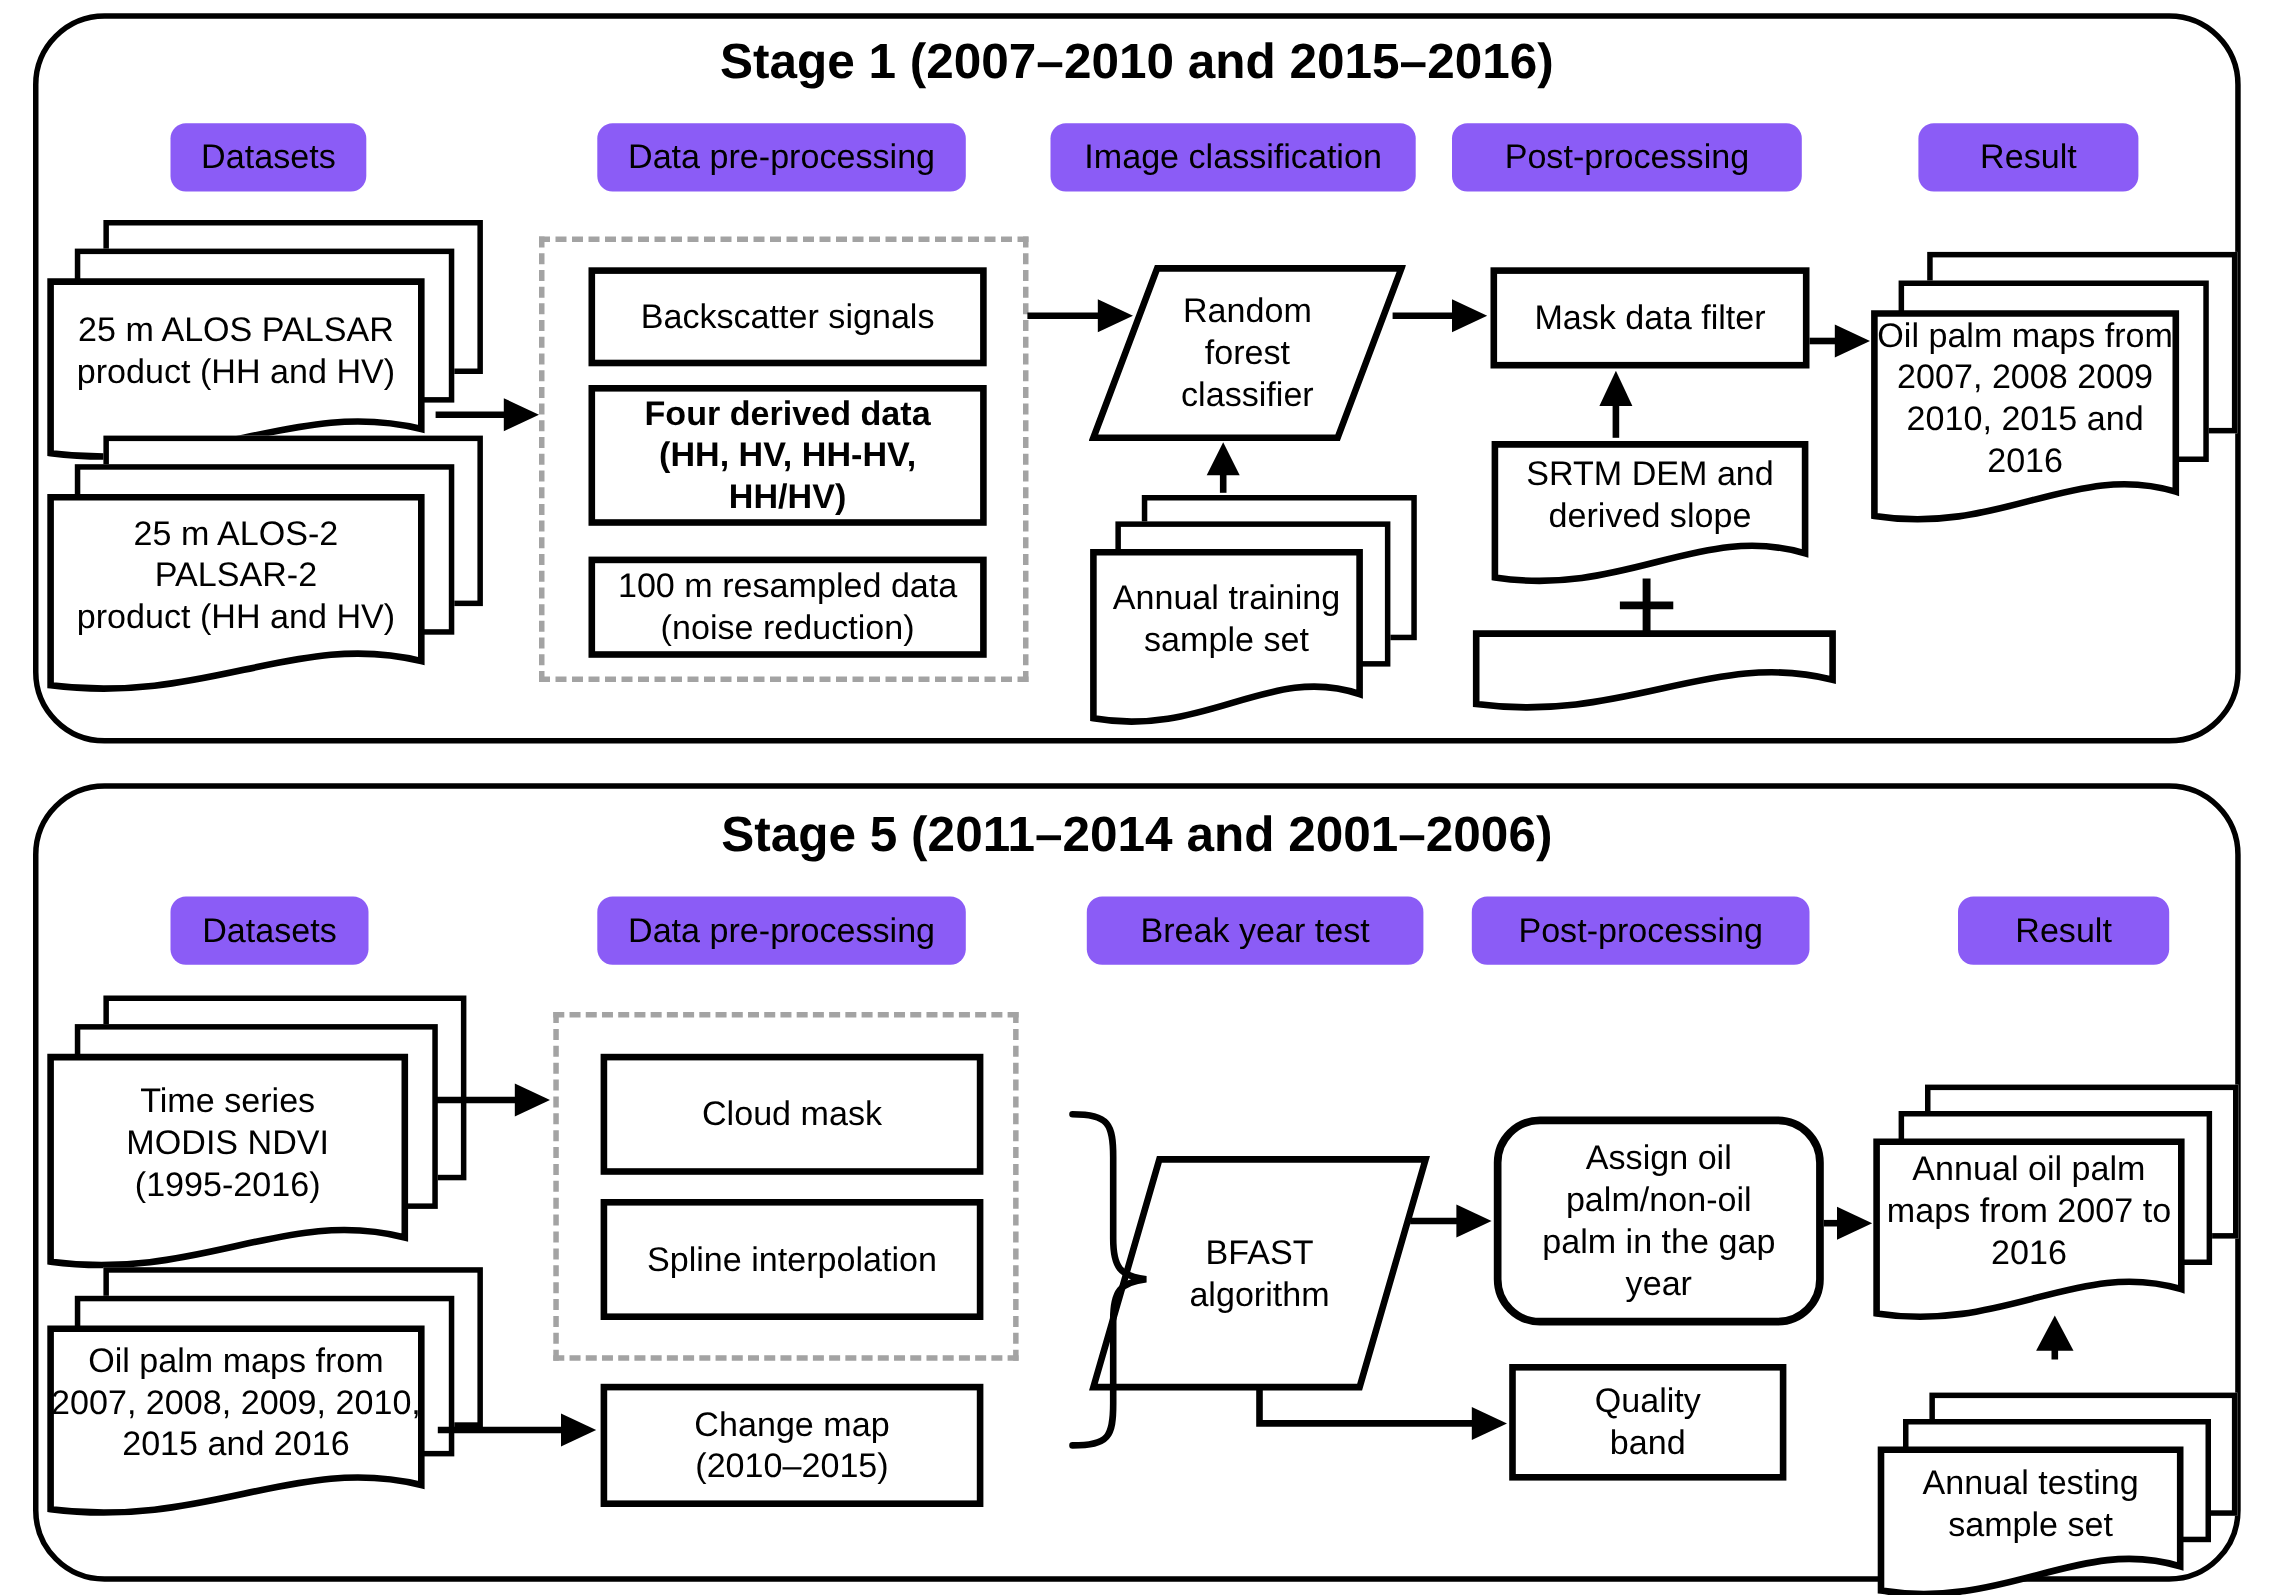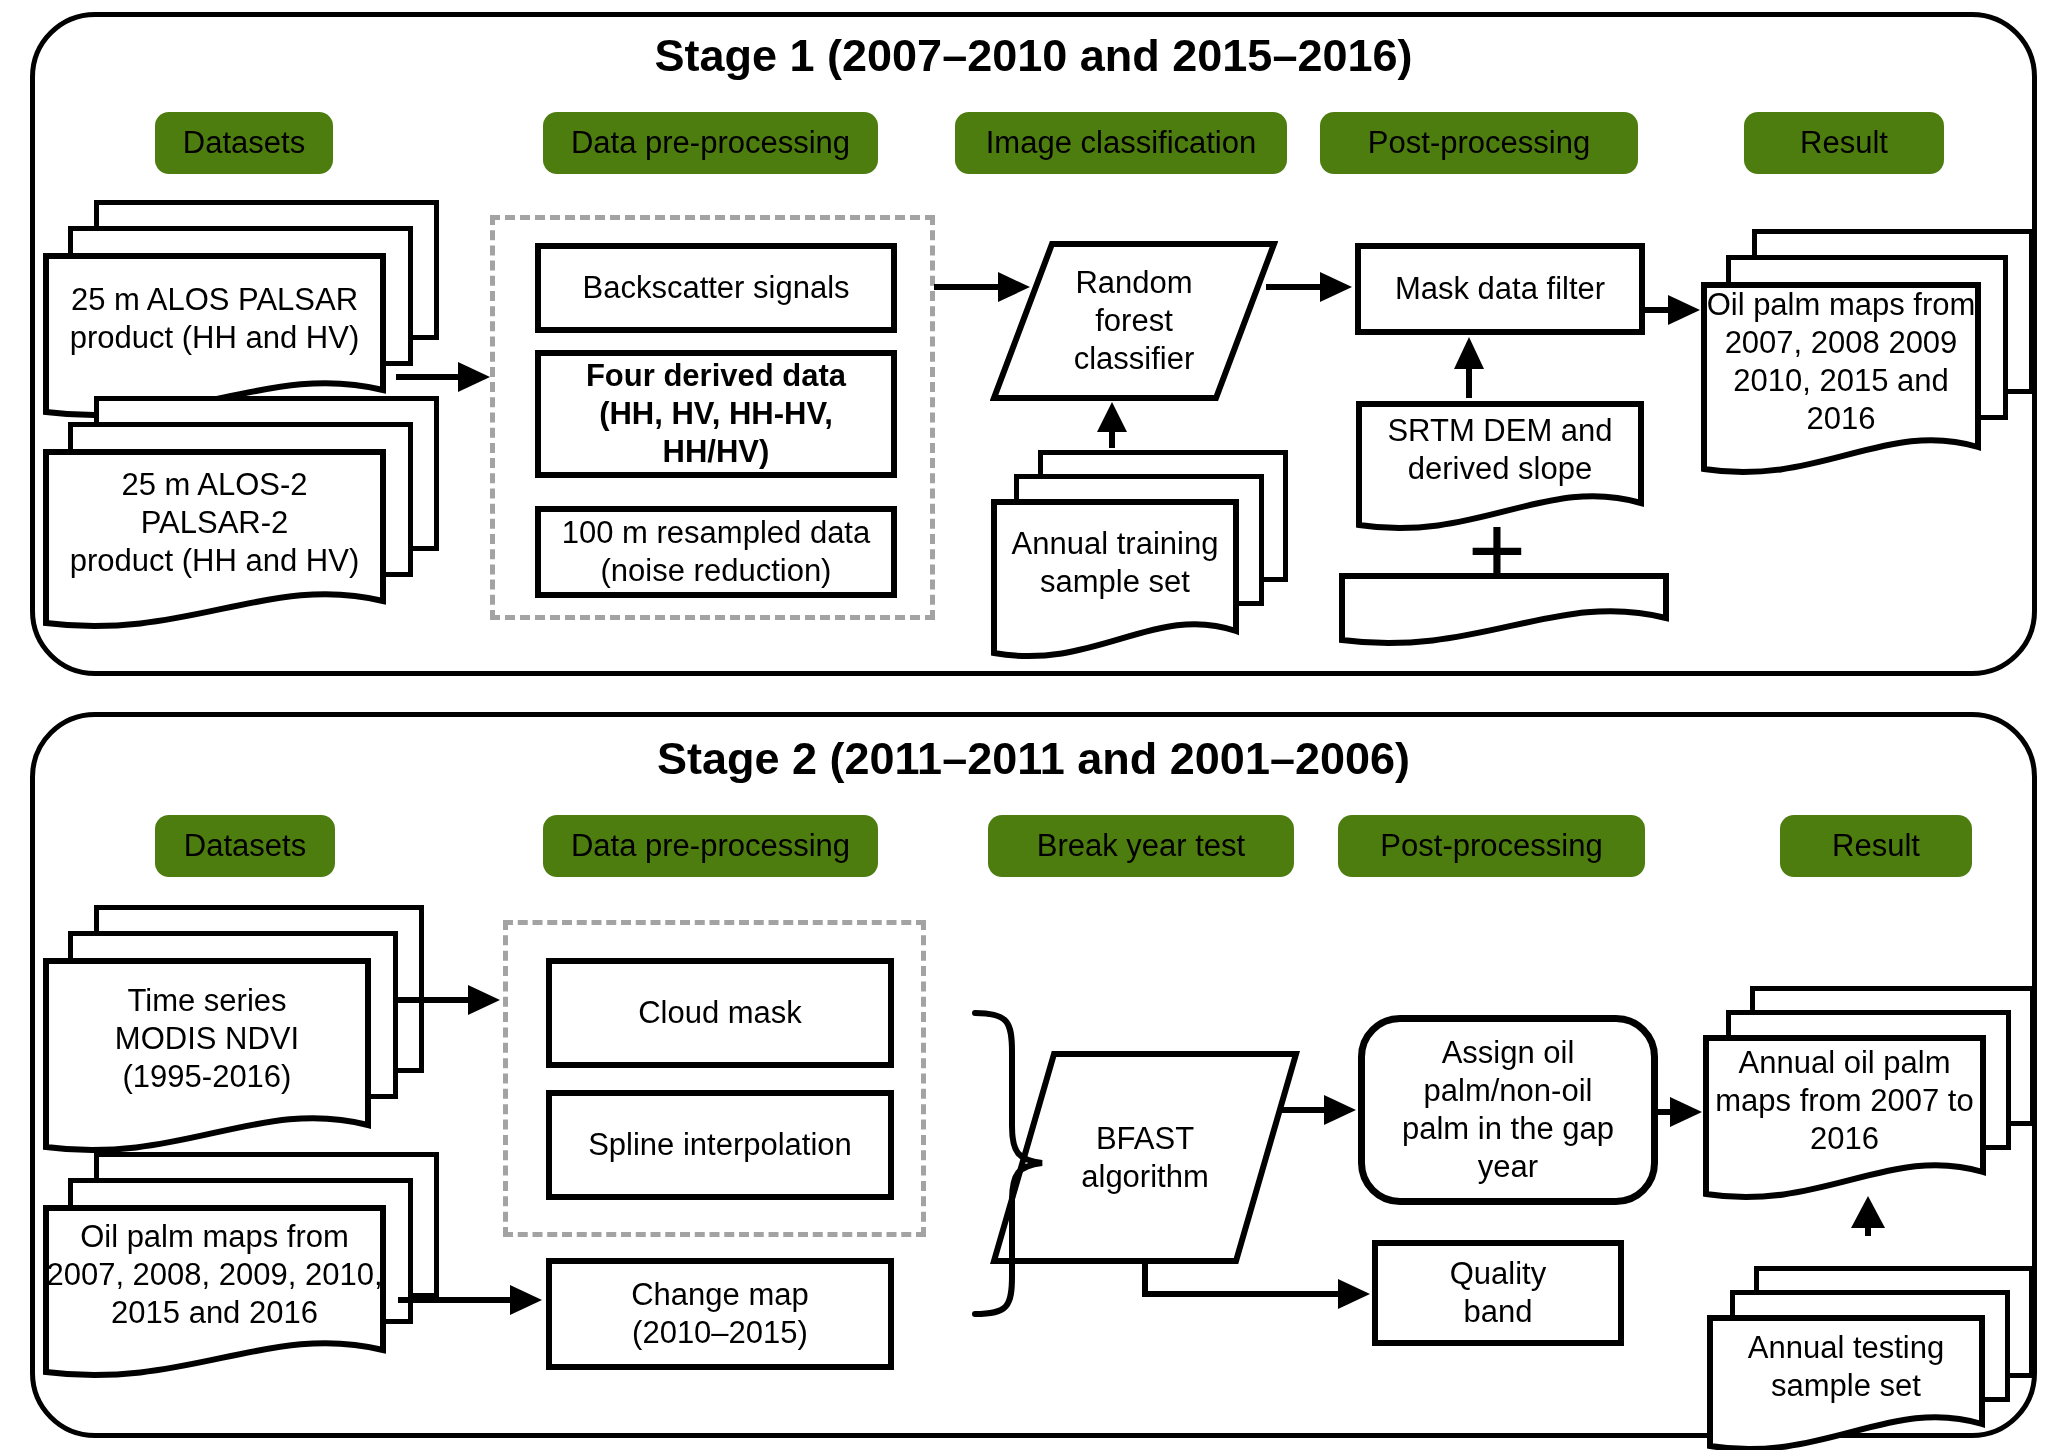--- a/index.html
+++ b/index.html
@@ -3,21 +3,21 @@
 <meta charset="utf-8">
 <style>
   html,body{margin:0;padding:0;background:#fff;}
   #canvas{
     position:relative;width:2067px;height:1450px;background:#ffffff;
     font-family:"Liberation Sans",sans-serif;color:#000;overflow:hidden;
   }
   .panel{position:absolute;border:5px solid #000;border-radius:65px;background:#fff;box-sizing:border-box;}
   .stage-title{position:absolute;left:30px;width:2007px;text-align:center;font-size:45px;font-weight:bold;}
   .badge{
-    position:absolute;height:62px;background:#4d7c0f;border-radius:14px;
+    position:absolute;height:62px;background:#8b5cf6;border-radius:14px;
     display:flex;align-items:center;justify-content:center;font-size:31px;box-sizing:border-box;
   }
   .rbox{
     position:absolute;border:6px solid #000;background:#fff;box-sizing:border-box;
     display:flex;align-items:center;justify-content:center;text-align:center;
     font-size:31px;line-height:1.22;white-space:pre-line;
   }
   .roundbox{border-width:7px;border-radius:42px;}
   .doc-stack{position:absolute;}
   .sheet{position:absolute;background:#fff;border:5px solid #000;box-sizing:border-box;}
@@ -141,21 +141,21 @@
           <path d="M4,4 H278 V166 C 186.12,138 118.44,206 4,188 Z" fill="#fff" stroke="#000" stroke-width="6"></path>
         </svg>
       <div class="lbl" style="height:162px;">Oil palm maps from
 2007, 2008 2009
 2010, 2015 and 2016</div>
     </div>
   </div>
 
   <div class="panel" style="left:30px;top:712px;width:2007px;height:726px;"></div>
 
-  <div class="stage-title" style="top:733px;">Stage 2 (2011–2011 and 2001–2006)</div>
+  <div class="stage-title" style="top:733px;">Stage 5 (2011–2014 and 2001–2006)</div>
 
   <div class="badge" style="left:155px;top:815px;width:180px;">Datasets</div>
   <div class="badge" style="left:543px;top:815px;width:335px;">Data pre-processing</div>
   <div class="badge" style="left:988px;top:815px;width:306px;">Break year test</div>
   <div class="badge" style="left:1338px;top:815px;width:307px;">Post-processing</div>
   <div class="badge" style="left:1780px;top:815px;width:192px;">Result</div>
 
   <div class="doc-stack" style="left:42px;top:905px;width:382px;height:265px;">
     <div class="sheet" style="left:52px;top:0;width:330px;height:168px;"></div>
     <div class="sheet" style="left:26px;top:26px;width:330px;height:168px;"></div>

